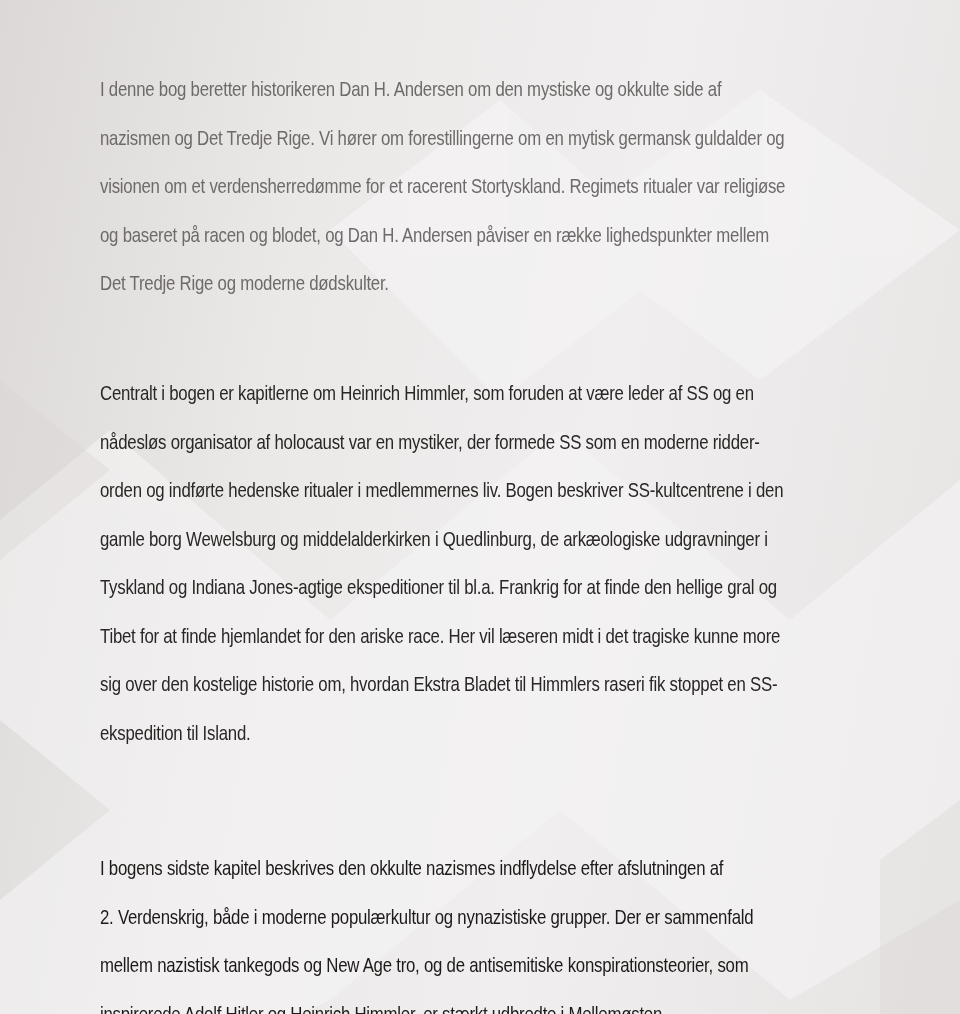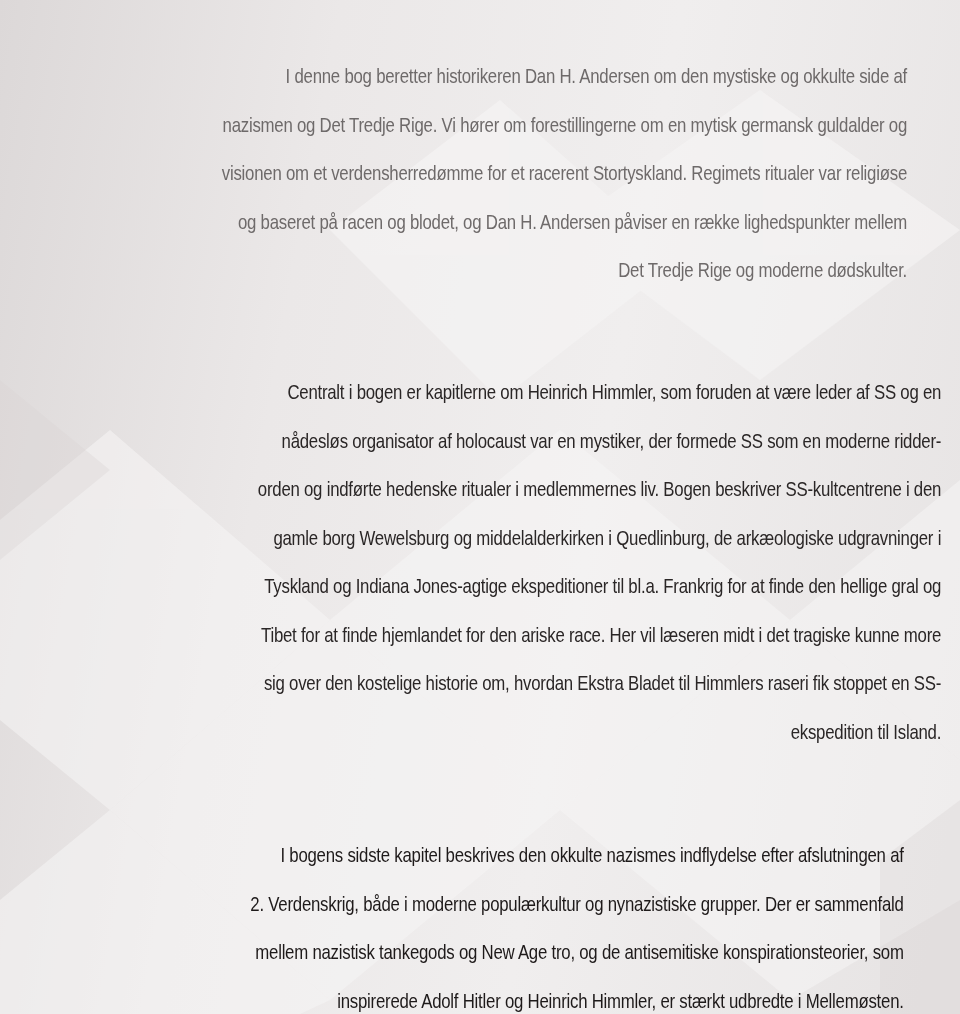--- a/index.html
+++ b/index.html
@@ -7,32 +7,32 @@
     width: 960px; height: 1014px; overflow: hidden; position: relative;
     background: linear-gradient(100deg, #dcd8d8 0%, #ebe8e8 30%, #f0eeee 60%, #e6e3e3 100%);
     font-family: "Liberation Sans", sans-serif;
   }
   .bg-pattern {
     position: absolute; inset: 0; pointer-events: none;
   }
   .page {
     position: absolute; left: 87px; top: 52px; width: 820px;
   }
-  .para { margin: 0; text-align: right; }
+  .para { margin: 13px; }
   .line {
     display: block; white-space: nowrap;
     font-size: 21px; line-height: 48.5px;
     letter-spacing: -0.3px;
     transform: scaleX(0.80); transform-origin: left center;
     width: 125%;
   }
   #p1 .line { color: #6e6a6a; }
   #p2 .line { color: #2a2626; }
   #p3 .line { color: #1e1a1a; font-weight: 500; }
-  #p2 { position: absolute; top: 316px; }
+  #p2 { position: absolute; top: 304px; }
   #p3 { position: absolute; top: 779px; }
 </style>
 </head>
 <body>
 
 <svg class="bg-pattern" width="960" height="1014" viewBox="0 0 960 1014">
   <g fill="#f7f6f6" opacity="0.55">
     <polygon points="0,520 110,430 330,620 110,810 0,720"></polygon>
     <polygon points="330,620 560,430 790,620 560,810"></polygon>
     <polygon points="790,620 960,480 960,760"></polygon>

